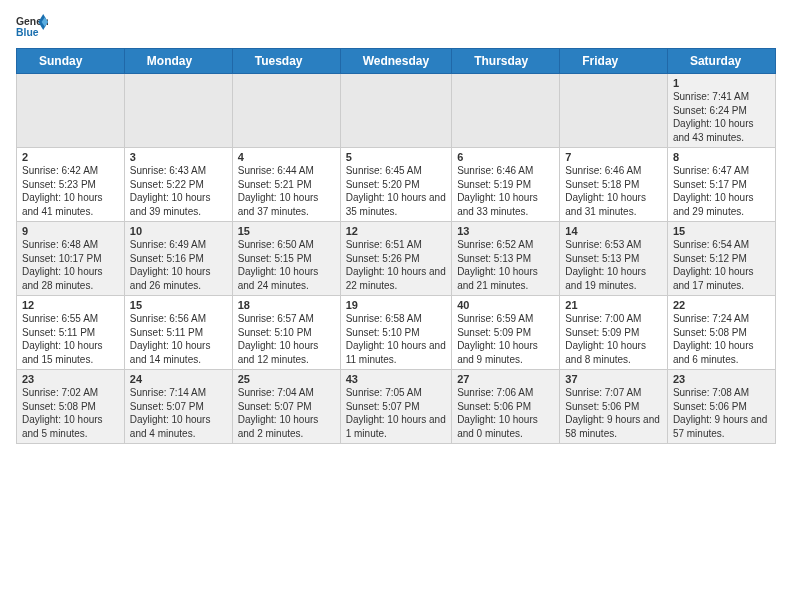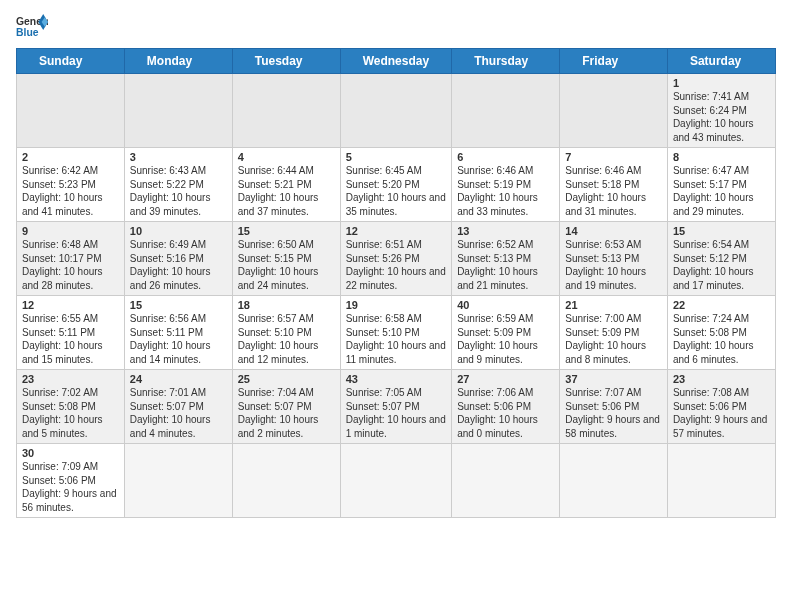--- a/index.html
+++ b/index.html
@@ -268,21 +268,21 @@
         </tr>
         <tr class="row-alt">
           <td>
             <span class="day-num">23</span>
             <div class="day-info">Sunrise: 7:02 AM
 Sunset: 5:08 PM
 Daylight: 10 hours and 5 minutes.</div>
           </td>
           <td>
             <span class="day-num">24</span>
-            <div class="day-info">Sunrise: 7:01 AM
+            <div class="day-info">Sunrise: 7:14 AM
 Sunset: 5:07 PM
 Daylight: 10 hours and 4 minutes.</div>
           </td>
           <td>
             <span class="day-num">25</span>
             <div class="day-info">Sunrise: 7:04 AM
 Sunset: 5:07 PM
 Daylight: 10 hours and 2 minutes.</div>
           </td>
           <td>
@@ -302,30 +302,16 @@
             <div class="day-info">Sunrise: 7:07 AM
 Sunset: 5:06 PM
 Daylight: 9 hours and 58 minutes.</div>
           </td>
           <td>
             <span class="day-num">23</span>
             <div class="day-info">Sunrise: 7:08 AM
 Sunset: 5:06 PM
 Daylight: 9 hours and 57 minutes.</div>
           </td>
-        </tr>
-        <tr>
-          <td>
-            <span class="day-num">30</span>
-            <div class="day-info">Sunrise: 7:09 AM
-Sunset: 5:06 PM
-Daylight: 9 hours and 56 minutes.</div>
-          </td>
-          <td class="empty"></td>
-          <td class="empty"></td>
-          <td class="empty"></td>
-          <td class="empty"></td>
-          <td class="empty"></td>
-          <td class="empty"></td>
         </tr>
       </tbody>
   </table>
 </div>
 
 </body></html>

